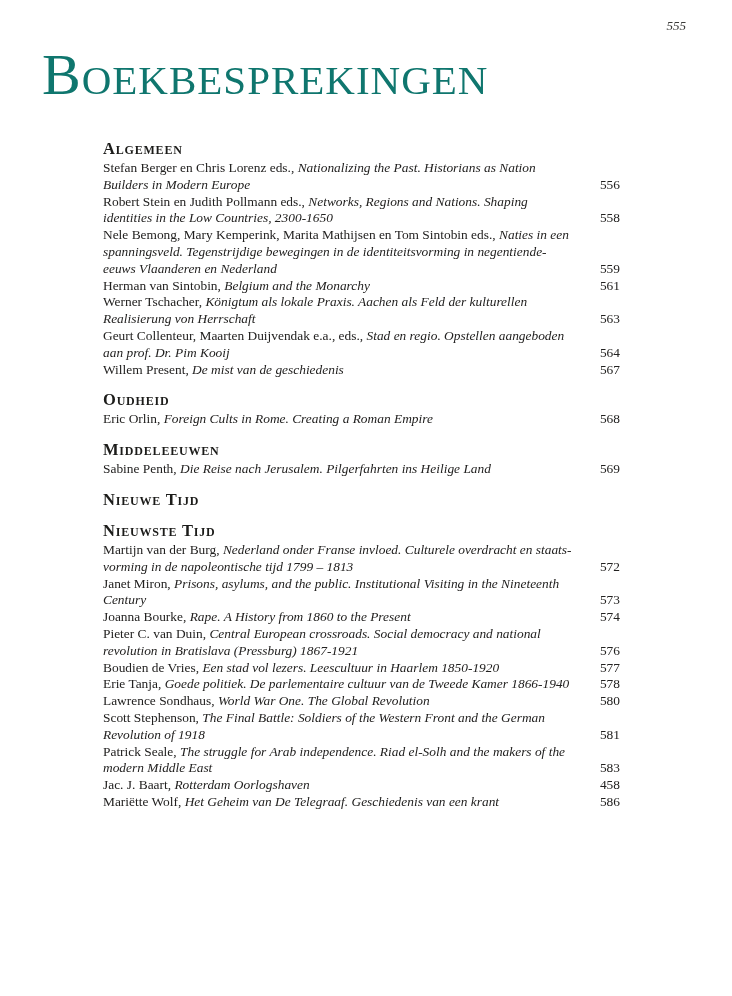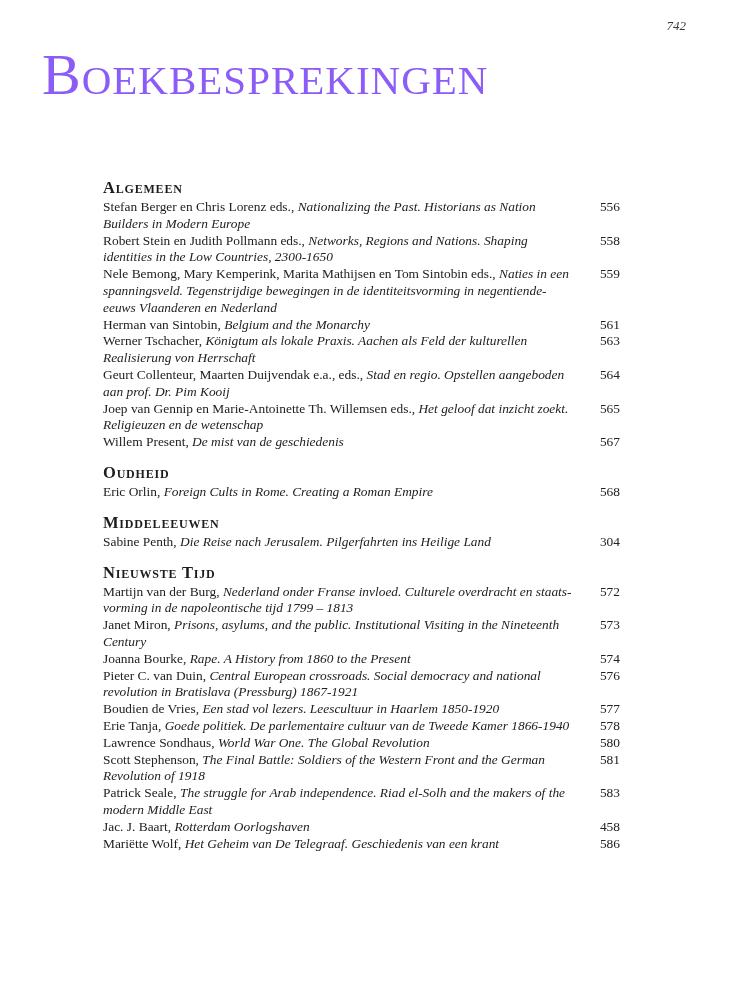--- a/index.html
+++ b/index.html
@@ -27,66 +27,66 @@
   .main-header {
     position: absolute;
     top: 46px;
     left: 42px;
     margin: 0;
     font-size: 58px;
     line-height: 1.0;
     font-weight: 400;
     font-variant: small-caps;
     letter-spacing: 1px;
-    color: #8b5cf6;
+    color: #0f766e;
     white-space: nowrap;
   }
   .toc {
     position: absolute;
     left: 103px;
     top: 139px;
     width: 517px;
     font-size: 13.4px;
     line-height: 16.8px;
-    margin-top: 39px;
   }
   .toc-section {
     margin-bottom: 12px;
   }
   .section-heading {
     margin: 0 0 2px 0;
     font-size: 16.5px;
     line-height: 19px;
     font-weight: 700;
     font-variant: small-caps;
     letter-spacing: 0.8px;
     color: #1c1c1a;
   }
   .entry {
     display: flex;
+    align-items: flex-end;
   }
   .entry-text {
     flex: 1 1 auto;
     padding-right: 14px;
     hyphens: manual;
   }
   .entry-page {
     flex: 0 0 34px;
     text-align: right;
     white-space: nowrap;
   }
   .title {
     font-style: italic;
   }
 </style>
 </head>
 <body>
 
 <div class="page">
-  <div class="page-number">742</div>
+  <div class="page-number">555</div>
   <h1 class="main-header">Boekbesprekingen</h1>
   <div class="toc" id="toc">
   <section class="toc-section">
     <h2 class="section-heading">Algemeen</h2>
     <div class="entries">
   <div class="entry">
     <div class="entry-text"><span class="author">Stefan Berger en Chris Lorenz eds.,</span> <span class="title">Nationalizing the Past. Historians as Nation Builders in Modern Europe</span></div>
     <div class="entry-page">556</div>
   </div>
 
@@ -108,24 +108,20 @@
   <div class="entry">
     <div class="entry-text"><span class="author">Werner Tschacher,</span> <span class="title">Königtum als lokale Praxis. Aachen als Feld der kulturellen Realisierung von Herrschaft</span></div>
     <div class="entry-page">563</div>
   </div>
 
   <div class="entry">
     <div class="entry-text"><span class="author">Geurt Collenteur, Maarten Duijvendak e.a., eds.,</span> <span class="title">Stad en regio. Opstellen aangeboden aan prof. Dr. Pim Kooij</span></div>
     <div class="entry-page">564</div>
   </div>
 
-  <div class="entry">
-    <div class="entry-text"><span class="author">Joep van Gennip en Marie-Antoinette Th. Willemsen eds.,</span> <span class="title">Het geloof dat inzicht zoekt. Religieuzen en de wetenschap</span></div>
-    <div class="entry-page">565</div>
-  </div>
 
   <div class="entry">
     <div class="entry-text"><span class="author">Willem Present,</span> <span class="title">De mist van de geschiedenis</span></div>
     <div class="entry-page">567</div>
   </div>
 </div>
   </section>
 
   <section class="toc-section">
     <h2 class="section-heading">Oudheid</h2>
@@ -135,26 +131,27 @@
     <div class="entry-page">568</div>
   </div>
 </div>
   </section>
 
   <section class="toc-section">
     <h2 class="section-heading">Middeleeuwen</h2>
     <div class="entries">
   <div class="entry">
     <div class="entry-text"><span class="author">Sabine Penth,</span> <span class="title">Die Reise nach Jerusalem. Pilgerfahrten ins Heilige Land</span></div>
-    <div class="entry-page">304</div>
-  </div>
-</div>
-  </section>
-
-  <section class="toc-section">
+    <div class="entry-page">569</div>
+  </div>
+</div>
+  </section>
+
+  <section class="toc-section">
+    <h2 class="section-heading">Nieuwe Tijd</h2>
   </section>
 
   <section class="toc-section">
     <h2 class="section-heading">Nieuwste Tijd</h2>
     <div class="entries">
   <div class="entry">
     <div class="entry-text"><span class="author">Martijn van der Burg,</span> <span class="title">Nederland onder Franse invloed. Culturele overdracht en staats­vorming in de napoleontische tijd 1799 – 1813</span></div>
     <div class="entry-page">572</div>
   </div>
 

